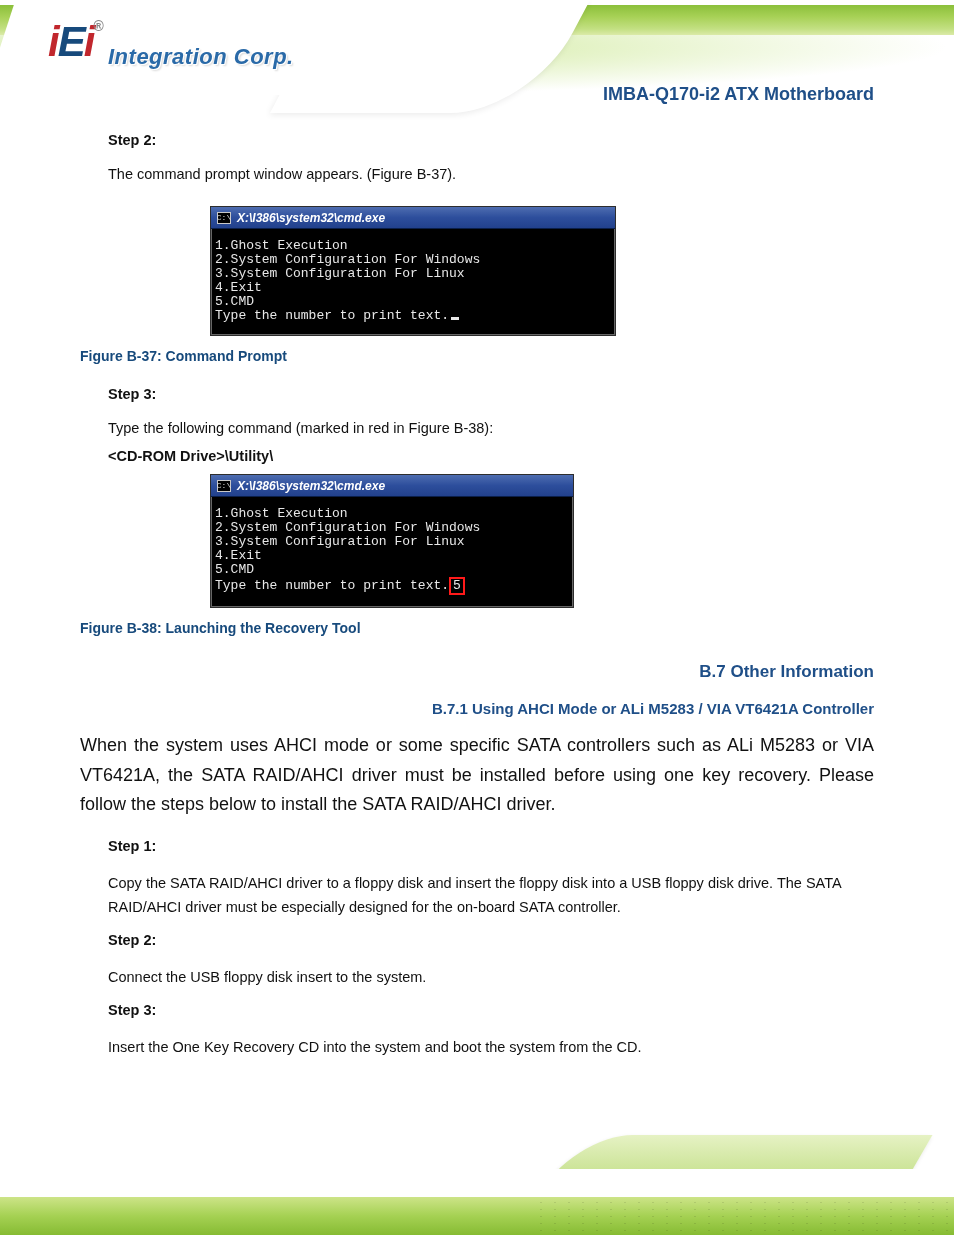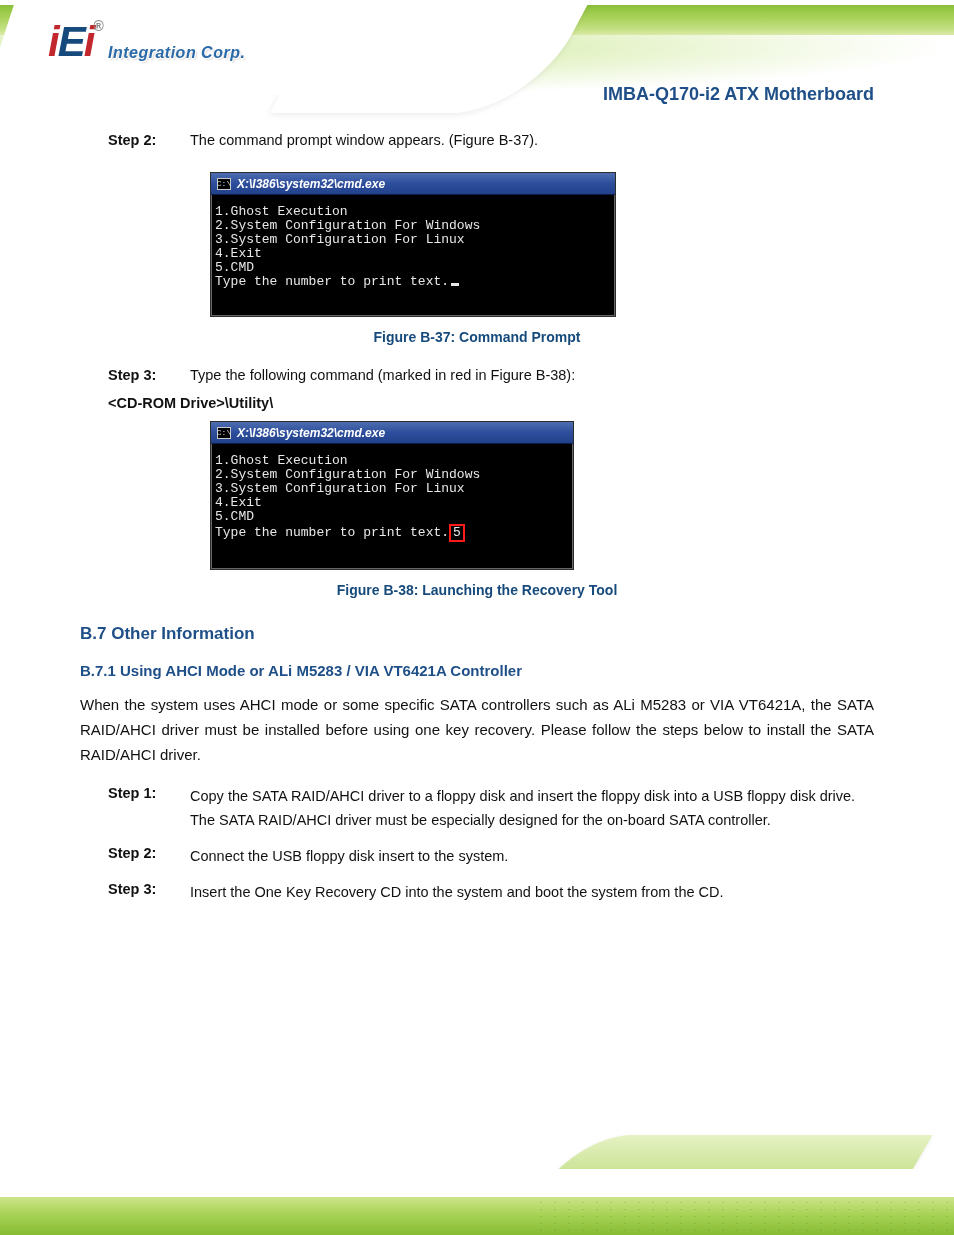--- a/index.html
+++ b/index.html
@@ -58,21 +58,21 @@
       font-weight: 900;
       font-size: 42px;
       color: #174a7c;
       letter-spacing: -2px;
       font-style: italic;
     }
     .logo-iei .red { color: #c1272d; }
     .logo-text {
       position: absolute;
       top: 44px; left: 108px;
-      font-size: 16px;
+      font-size: 22px;
       font-weight: 800;
       font-style: italic;
       color: #2a6aa8;
       text-shadow: 1px 1px 0 #fff, 2px 2px 2px rgba(0,0,0,0.15);
       letter-spacing: 0.5px;
     }
     .dotstrip-top {
       position: absolute;
       top: 8px; left: 420px; right: 0;
       height: 26px;
@@ -133,21 +133,20 @@
       font-size: 18px;
       font-weight: 700;
       color: #1f4f88;
     }
     .step {
       margin: 12px 0 6px 28px;
       font-size: 14.5px;
       color: #111;
     }
     .caption {
-      text-align: center;
       font-weight: 700;
       font-size: 14px;
       color: #174a7c;
       margin: 12px 0 22px;
     }
     .cmd-wrap {
       margin: 8px 0 8px 130px;
     }
     .cmd-window {
       width: 406px;
@@ -173,21 +172,21 @@
       color: #ddd; font-size: 8px; font-family: "Courier New", monospace;
     }
     .cmd-title-text {
       color: #fff;
       font-size: 12px;
       font-weight: 700;
       font-family: Tahoma, sans-serif;
       font-style: italic;
     }
     .cmd-body {
-      padding: 10px 4px 27px 4px;
+      padding: 10px 4px 12px 4px;
       color: #e8e8e8;
       font-family: "Courier New", monospace;
       font-size: 13px;
       line-height: 14px;
       white-space: pre;
     }
     .cursor {
       display: inline-block;
       width: 8px; height: 3px;
       background: #e8e8e8;
@@ -200,36 +199,37 @@
       padding: 0 2px;
       color: #e8e8e8;
       margin-left: 0;
     }
     .figwrap1 { margin-top: 24px; }
     .sec-heading {
       margin-top: 26px;
       font-size: 17px;
       font-weight: 700;
       color: #1f4f88;
+      text-align: right;
     }
     .para {
       margin: 14px 0 0 0;
-      font-size: 15px;
+      font-size: 18px;
       color: #111;
       line-height: 1.65;
       text-align: justify;
     }
     .page-num {
       position: absolute;
       left: 92px; bottom: 24px;
       font-size: 14px;
       font-weight: 700;
       color: #1f4f88;
     }
-    .step-row { display: flex; gap: 18px; }
+    .step-row { display: flex; gap: 18px; flex-direction: column; }
     .step-lab { min-width: 64px; font-weight: 700; }
   </style>
 </head>
 <body>
 
 <div class="header-band">
   <div class="green-top"></div>
   <div class="green-glow1"></div>
   <div class="dotstrip-top"></div>
   <div class="white-swoosh"></div>

